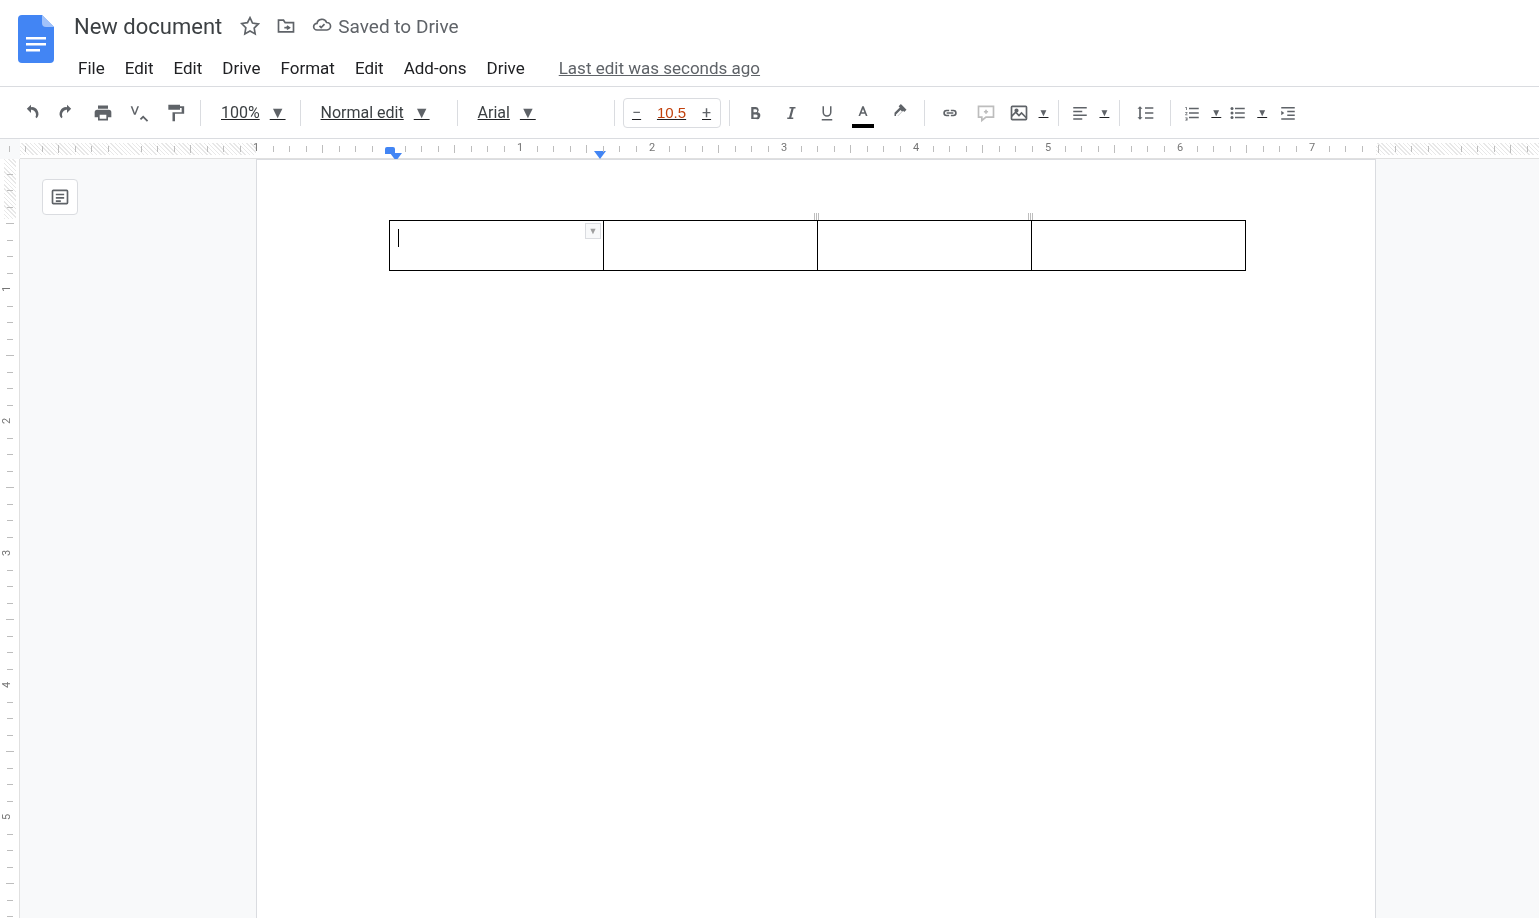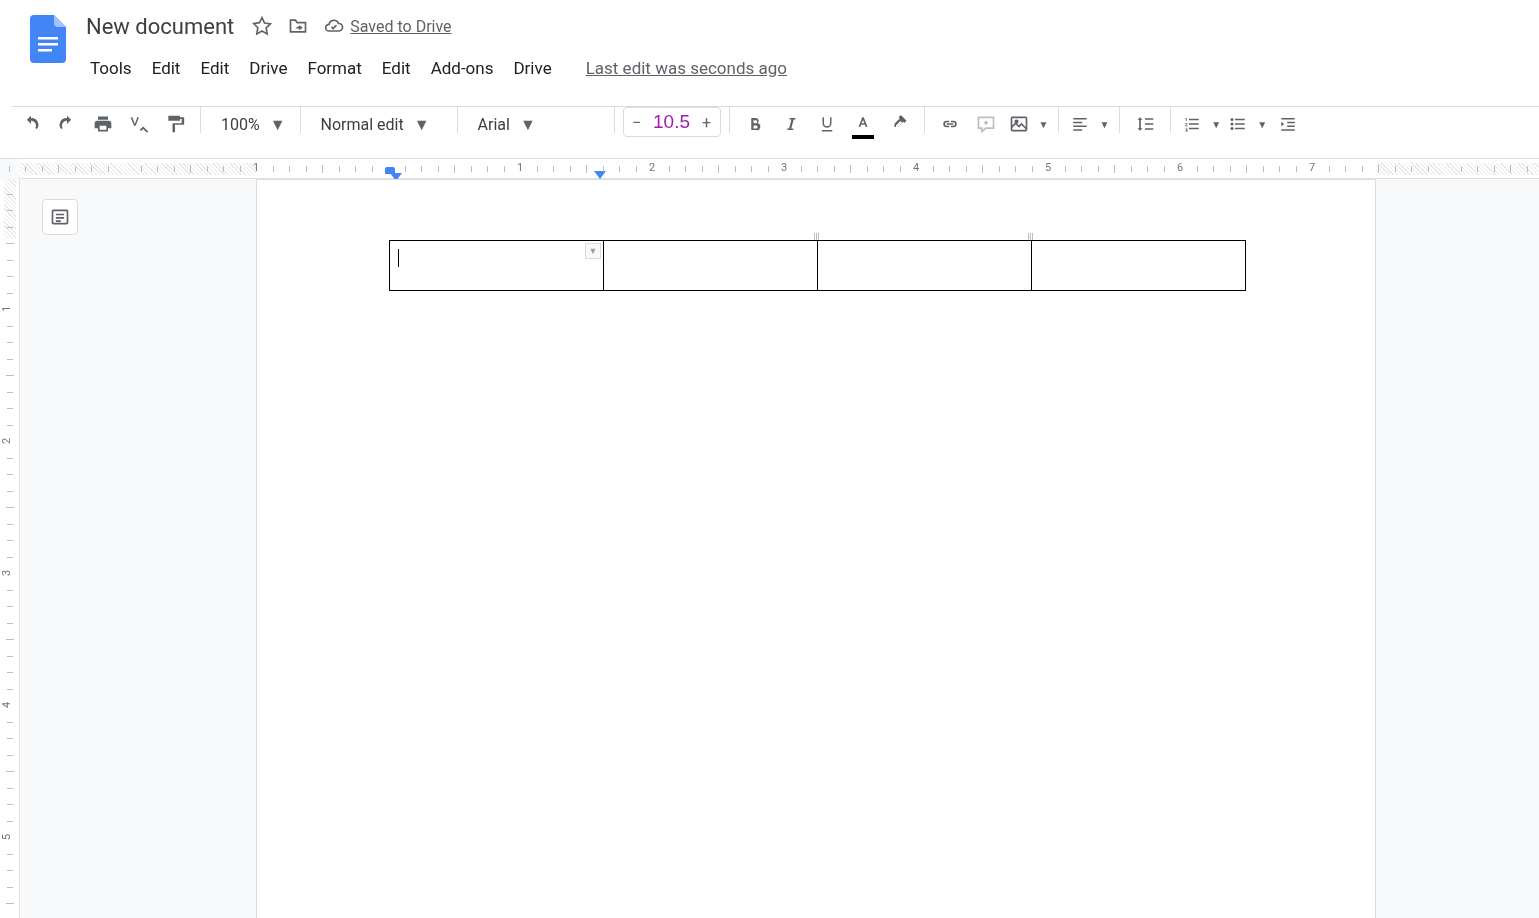--- a/index.html
+++ b/index.html
@@ -1,39 +1,39 @@
 <!DOCTYPE html>
 <html><head>
 <meta charset="utf-8">
 <style>
   * { box-sizing: border-box; margin: 0; padding: 0; }
   body { font-family: 'Google Sans', Roboto, Arial, sans-serif; background: #fff; color: #202124; overflow: hidden; width: 1539px; height: 918px; }
 
-  .header { display: flex; align-items: flex-start; padding: 8px 16px 16px 16px; height: 107px; border-bottom: 1px solid #dadce0; margin-left: 12px; }
+  .header { display: flex; align-items: flex-start; padding: 8px 16px 16px 16px; height: 87px; border-bottom: 1px solid #dadce0; }
   .docs-logo { width: 40px; height: 54px; margin-right: 12px; margin-top: 4px; flex-shrink: 0; display: flex; align-items: center; justify-content: center; }
   .docs-logo svg { width: 36px; height: 48px; }
 
   .title-area { flex: 1; display: flex; flex-direction: column; }
   .title-row { display: flex; align-items: center; height: 36px; gap: 8px; }
   .doc-title { font-size: 22px; color: #3c4043; padding: 2px 6px; border-radius: 4px; }
   .title-icon { width: 28px; height: 28px; display: flex; align-items: center; justify-content: center; border-radius: 4px; color: #5f6368; }
-  .saved-text { font-size: 16px; color: #5f6368; margin-left: 4px; display: flex; align-items: flex-end; gap: 6px; text-decoration: underline; }
+  .saved-text { font-size: 19px; color: #5f6368; margin-left: 4px; display: flex; align-items: flex-start; gap: 6px; }
 
   .menu-row { display: flex; align-items: center; height: 36px; margin-top: 6px; }
   .menu-item { font-size: 17px; color: #202124; padding: 4px 10px; border-radius: 4px; cursor: pointer; }
   .last-edit { font-size: 17px; color: #5f6368; text-decoration: underline; margin-left: 24px; cursor: pointer; }
 
-  .toolbar { display: flex; align-items: flex-start; height: 52px; padding: 0 14px; border-bottom: 1px solid #dadce0; gap: 2px; background: #fff; }
+  .toolbar { display: flex; align-items: center; height: 52px; padding: 0 14px; border-bottom: 1px solid #dadce0; gap: 2px; background: #fff; text-decoration: underline; }
   .tb-btn { width: 34px; height: 34px; display: flex; align-items: center; justify-content: center; border-radius: 4px; color: #5f6368; cursor: pointer; }
   .tb-sep { width: 1px; height: 26px; background: #dadce0; margin: 0 6px; }
   .tb-drop { height: 34px; display: flex; align-items: center; padding: 0 6px 0 12px; border-radius: 4px; color: #3c4043; font-size: 16px; cursor: pointer; gap: 10px; }
   .tb-drop .chev { color: #5f6368; }
   .font-size-box { display: flex; align-items: center; border: 1px solid #dadce0; border-radius: 4px; height: 30px; }
   .font-size-box .pm { width: 26px; height: 28px; display:flex; align-items:center; justify-content:center; color:#5f6368; cursor:pointer; }
-  .font-size-box input { width: 44px; height: 28px; border: none; text-align: center; font-size: 19px; color:#a21caf; outline: none; }
+  .font-size-box input { width: 44px; height: 28px; border: none; text-align: center; font-size: 15px; color:#c2410c; outline: none; }
   .txt-color { position: relative; }
   .txt-color .bar { position: absolute; bottom: 2px; left: 6px; right: 6px; height: 4px; background: #000; }
 
   .workspace { position: relative; height: calc(918px - 87px - 52px); background: #f8f9fa; }
 
   .hruler { position: absolute; top: 0; left: 20px; right: 0; height: 20px; background: #fff; border-bottom: 1px solid #e0e0e0; }
   .hruler .page-area { position: absolute; left: 236px; width: 1120px; height: 100%; }
   .hruler .tick-label { position: absolute; top: 2px; font-size: 11px; color: #757575; transform: translateX(-50%); }
   .hruler .tick { position: absolute; top: 7px; width: 1px; height: 6px; background: #bdbdbd; }
   .hruler .indent-left { position: absolute; top: 8px; }
@@ -91,21 +91,21 @@
         <span>
           <svg width="20" height="20" viewBox="0 0 24 24" fill="none" stroke="#5f6368" stroke-width="2">
               <path d="M6 18a4 4 0 0 1 0-8 6 6 0 0 1 11.5-1A4.5 4.5 0 0 1 18 18H6z"></path>
               <path d="M9 13l2 2 4-4"></path>
             </svg>
         </span>
         <span>Saved to Drive</span>
       </div>
     </div>
     <div class="menu-row">
-      <div class="menu-item">Tools</div>
+      <div class="menu-item">File</div>
       <div class="menu-item">Edit</div>
       <div class="menu-item">Edit</div>
       <div class="menu-item">Drive</div>
       <div class="menu-item">Format</div>
       <div class="menu-item">Edit</div>
       <div class="menu-item">Add-ons</div>
       <div class="menu-item">Drive</div>
       <div class="last-edit">Last edit was seconds ago</div>
     </div>
   </div>

